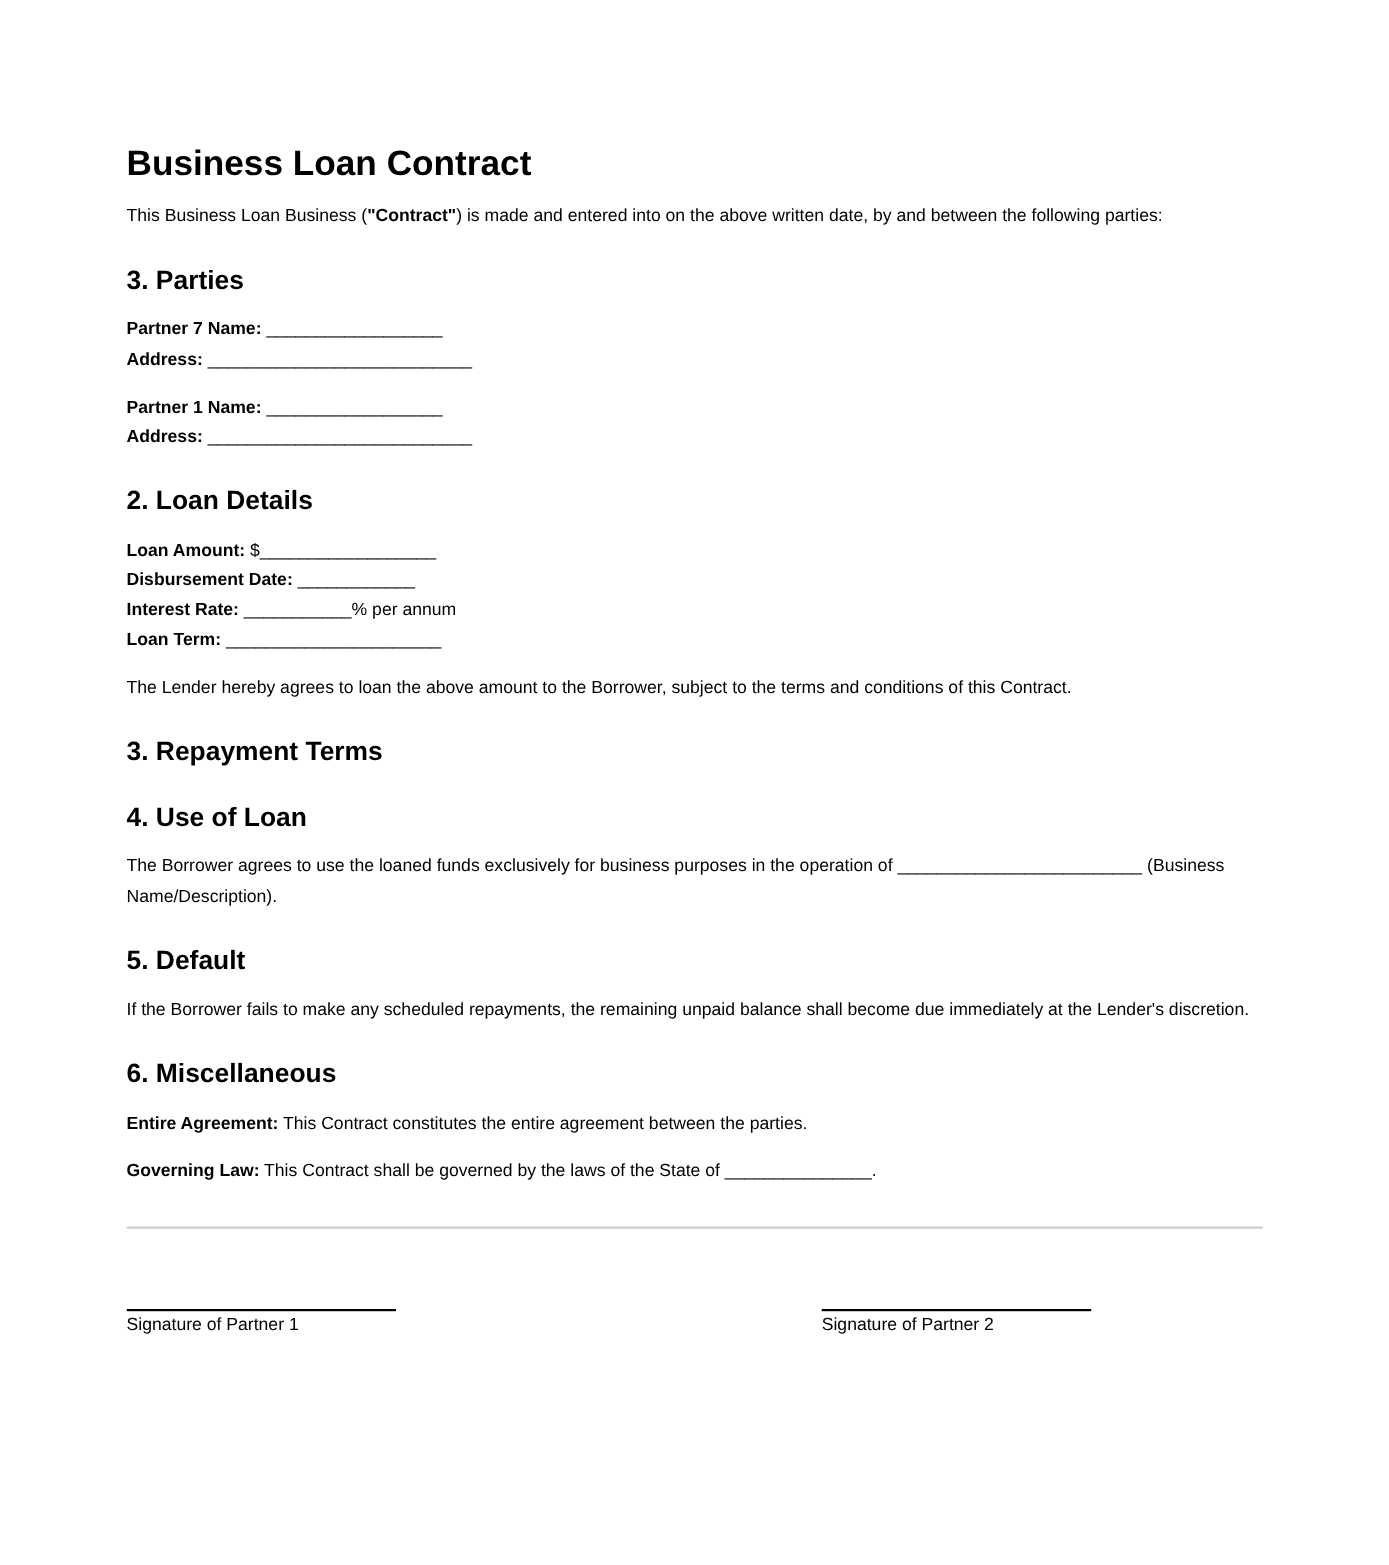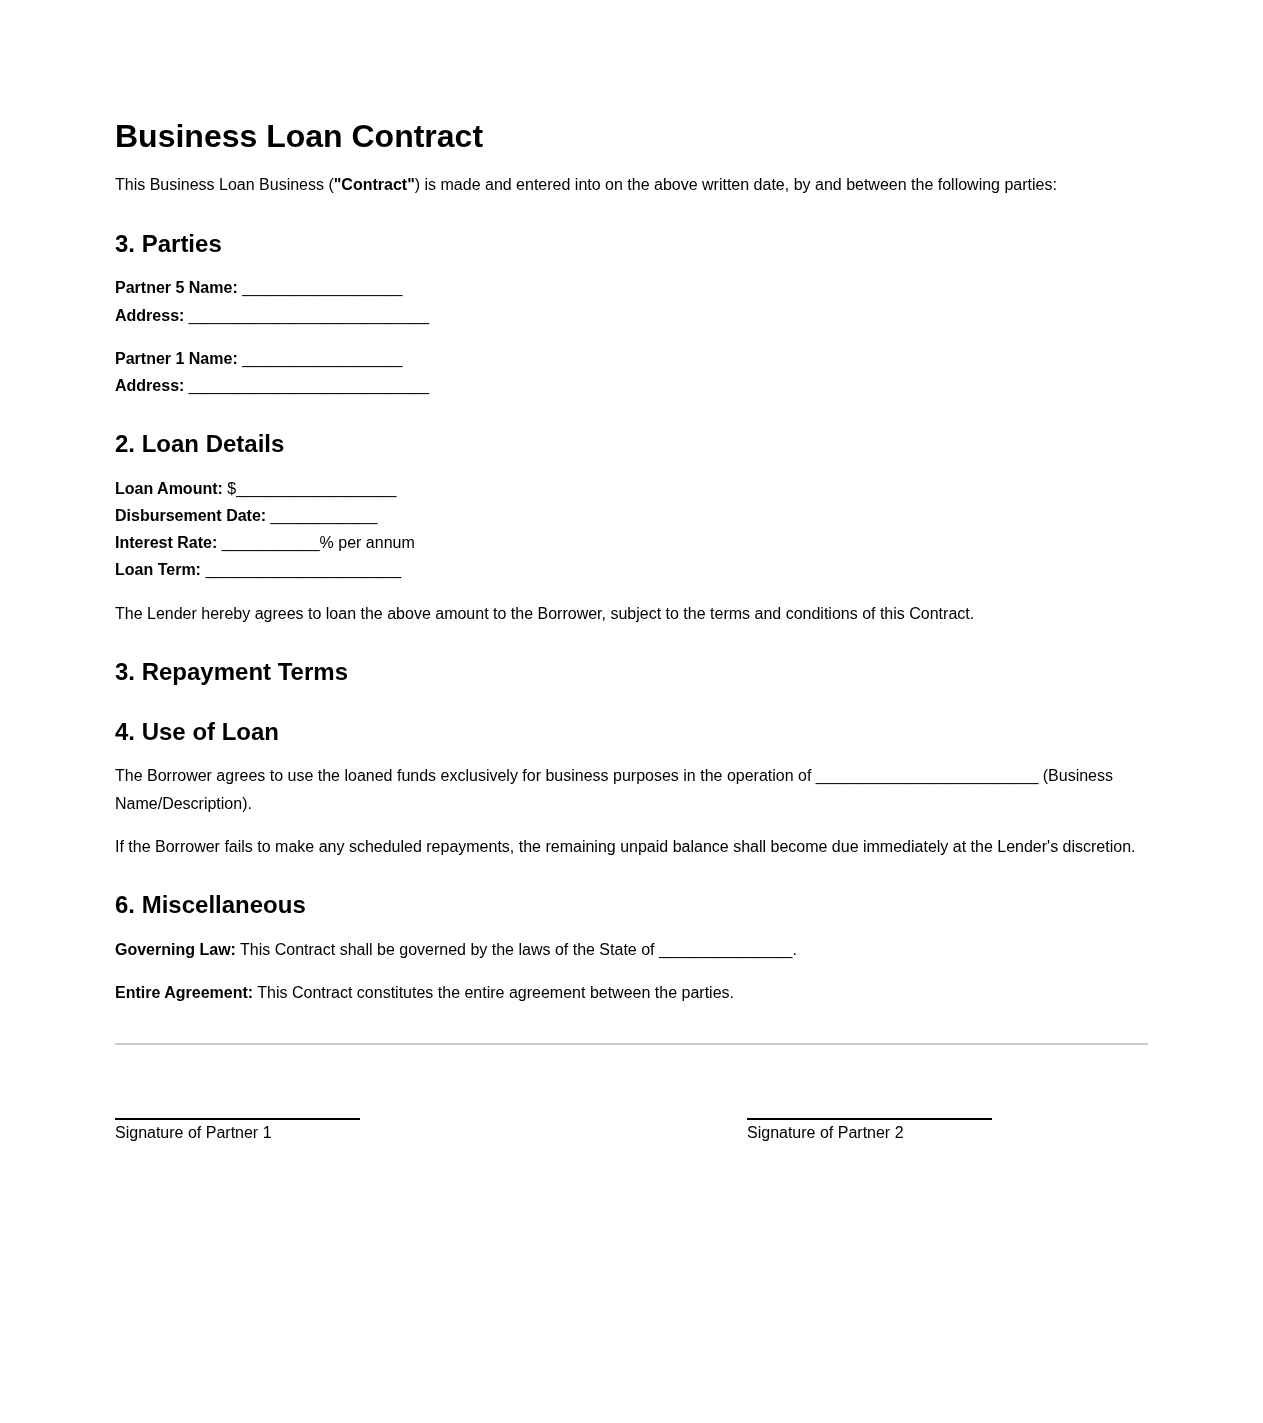--- a/index.html
+++ b/index.html
@@ -9,21 +9,21 @@
   }
   body {
     font-family: "Liberation Sans", sans-serif;
     font-size: 16px;
     line-height: 1.7;
     color: #000000;
     min-height: 1423px;
   }
   .page {
     width: 1033px;
-    margin: 0 auto;
+    margin: 12px auto;
     padding-top: 117px;
     height: 1184px;      
     overflow: hidden;
   }
   h1 {
     font-size: 32px;
     line-height: 1.2;
     font-weight: bold;
     margin: 0 0 13px 0;
   }
@@ -68,21 +68,21 @@
 
 <div class="page">
 
   <h1>Business Loan Contract</h1>
 
 
   <p><span>This Business Loan Business (</span><strong>"Contract"</strong><span>) is made and entered into on the above written date, by and between the following parties:</span></p>
 
   <h2>3. Parties</h2>
 
-  <p><strong>Partner 5 Name:</strong>
+  <p><strong>Partner 7 Name:</strong>
     <span class="blank">__________________</span><br>
     <strong>Address:</strong>
     <span class="blank">___________________________</span></p>
 
   <p><strong>Partner 1 Name:</strong>
     <span class="blank">__________________</span><br>
     <strong>Address:</strong>
     <span class="blank">___________________________</span></p>
 
   <h2>2. Loan Details</h2>
@@ -98,31 +98,32 @@
 
   <p>The Lender hereby agrees to loan the above amount to the Borrower, subject to the terms and conditions of this Contract.</p>
 
   <h2>3. Repayment Terms</h2>
 
 
   <h2>4. Use of Loan</h2>
 
   <p>The Borrower agrees to use the loaned funds exclusively for business purposes in the operation of _________________________ (Business Name/Description).</p>
 
+  <h2>5. Default</h2>
 
   <p>If the Borrower fails to make any scheduled repayments, the remaining unpaid balance shall become due immediately at the Lender's discretion.</p>
 
   <h2>6. Miscellaneous</h2>
 
+  <p><strong>Entire Agreement:</strong>
+    <span>This Contract constitutes the entire agreement between the parties.</span></p>
+
   <p><strong>Governing Law:</strong>
     <span>This Contract shall be governed by the laws of the State of</span>
     <span class="blank">_______________</span><span>.</span></p>
-
-  <p><strong>Entire Agreement:</strong>
-    <span>This Contract constitutes the entire agreement between the parties.</span></p>
 
   <hr class="divider">
 
   <div class="signatures">
     <div class="sig-block">
       <div class="sig-rule"></div>
       <div class="sig-label">Signature of Partner 1</div>
     </div>
     <div class="sig-block right">
       <div class="sig-rule"></div>

